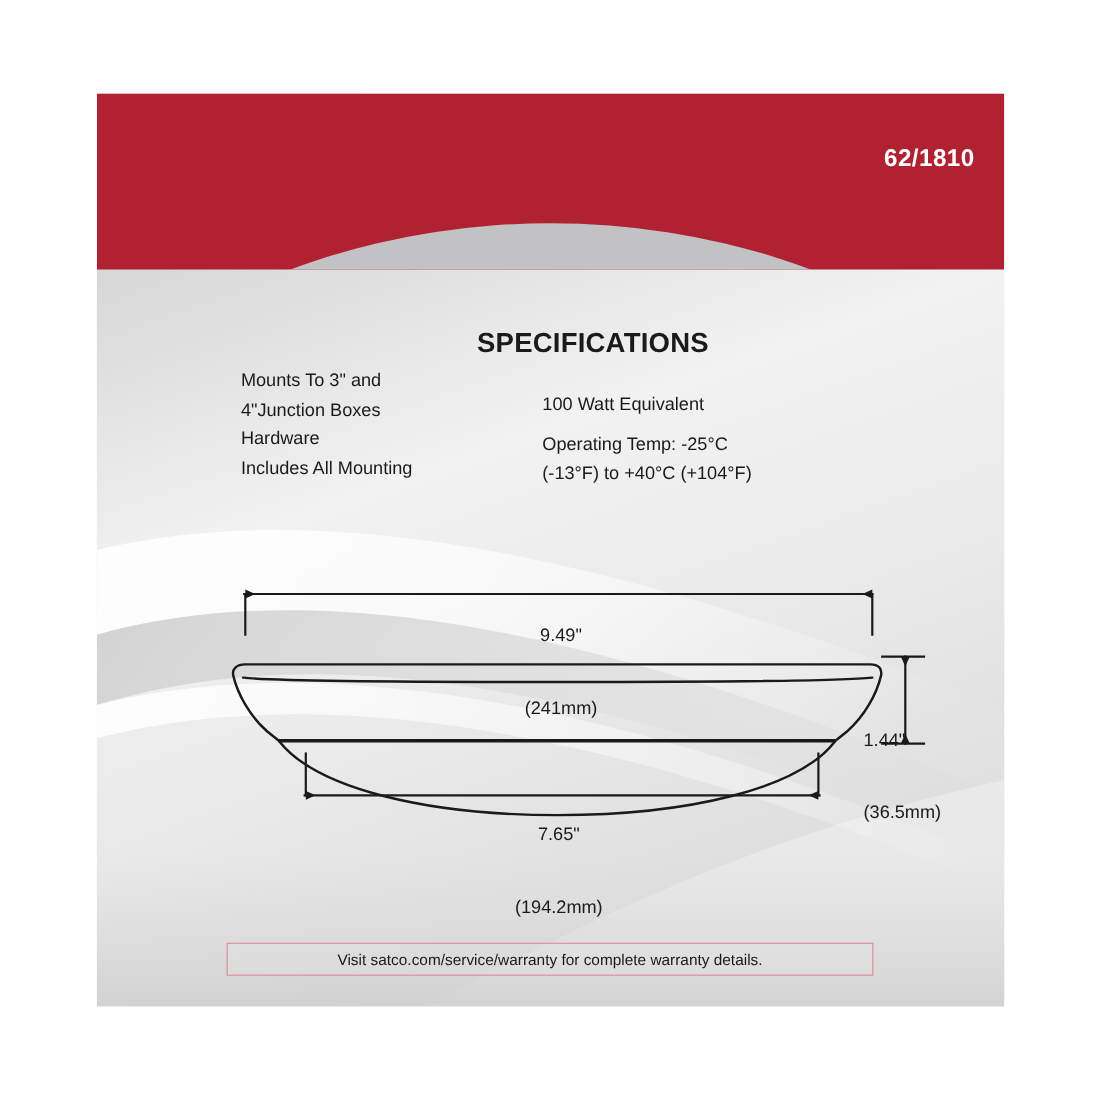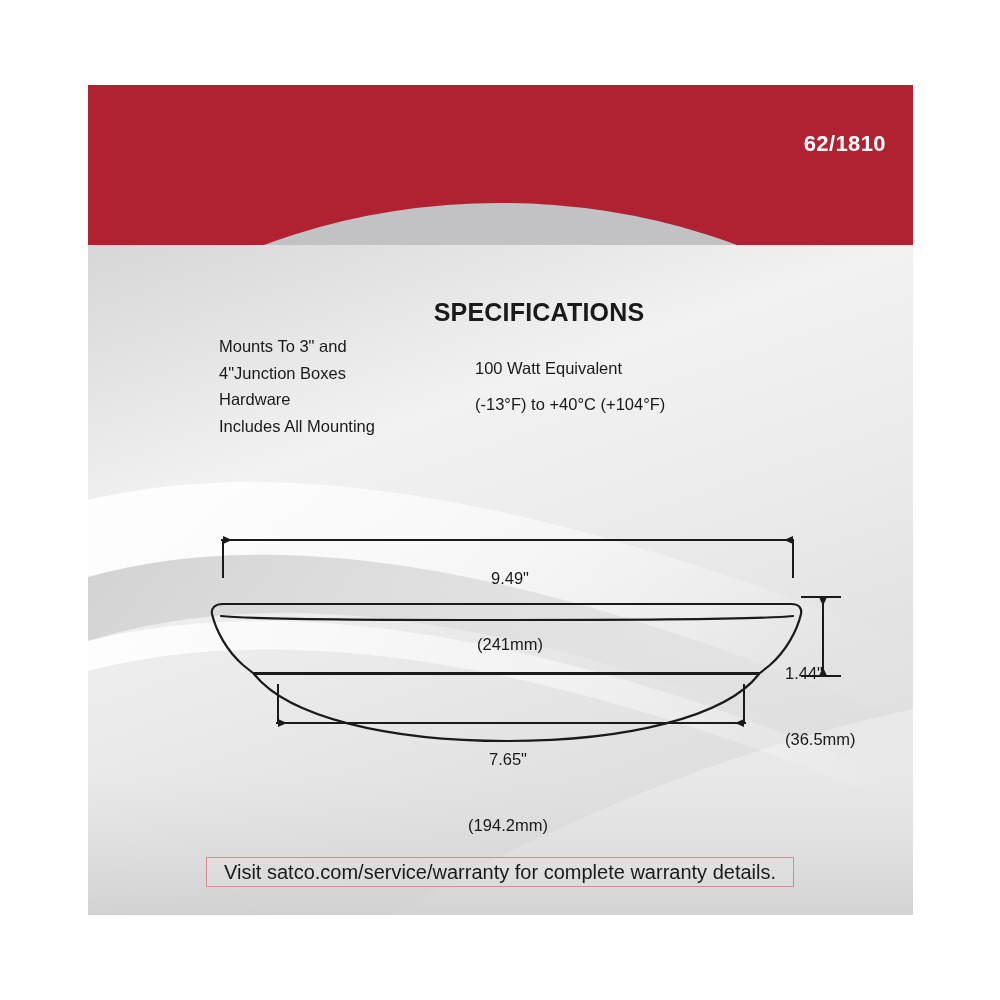--- a/index.html
+++ b/index.html
@@ -94,21 +94,21 @@
     width: 640px;
   }
   .spec-col {
     position: absolute;
     top: 0;
     font-size: 16.5px;
     line-height: 26.5px;
     color: #1a1a1a;
   }
   .spec-col-left  { left: 0px; width: 260px; }
-  .spec-col-right { left: 256px; top: 22px; width: 330px; }
+  .spec-col-right { left: 274px; top: 22px; width: 330px; }
   .spec-line { white-space: pre; }
   .spec-gap { height: 9px; }
 
   
   .drawing {
     position: absolute;
     left: 0;
     top: 0;
     width: 825px;
     height: 830px;
@@ -131,21 +131,21 @@
   
   .warranty {
     position: absolute;
     left: 118px;
     top: 772px;
     width: 586px;
     height: 28px;
     border: 1.5px solid #d98a94;
     background: rgba(255,255,255,0.10);
     color: #1a1a1a;
-    font-size: 20px;
+    font-size: 14px;
     line-height: 28px;
     text-align: center;
     z-index: 7;
   }
 </style>
 </head>
 <body>
 
 <div id="spec-sheet">
 
@@ -203,20 +203,21 @@
       <div class="spec-cols">
         <div class="spec-col spec-col-left">
           <div class="spec-line">Mounts To 3" and</div>
           <div class="spec-line">4"Junction Boxes</div>
           <div class="spec-line">Hardware</div>
           <div class="spec-line">Includes All Mounting</div>
         </div>
         <div class="spec-col spec-col-right">
           <div class="spec-line">100 Watt Equivalent</div>
           <div class="spec-gap"></div>
+          <div class="spec-line">Operating Temp: -25°C</div>
           <div class="spec-line">(-13°F) to +40°C (+104°F)</div>
         </div>
       </div>
     </div>
 
     <svg class="drawing" viewBox="0 0 825 830" preserveAspectRatio="none">
       <g stroke="#1a1a1a" stroke-width="2" fill="none" stroke-linecap="square">
 
         <line x1="134" y1="455" x2="705" y2="455"></line>
         <line x1="135" y1="455" x2="135" y2="492"></line>

